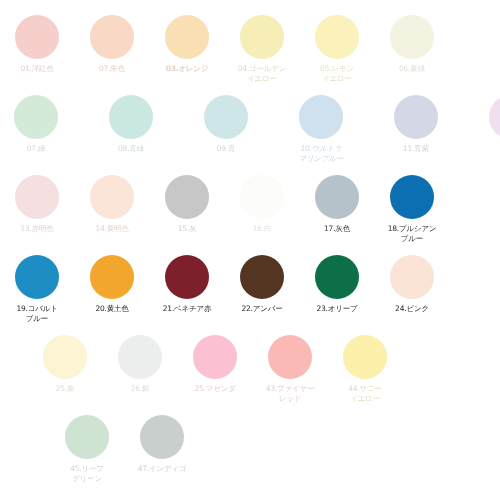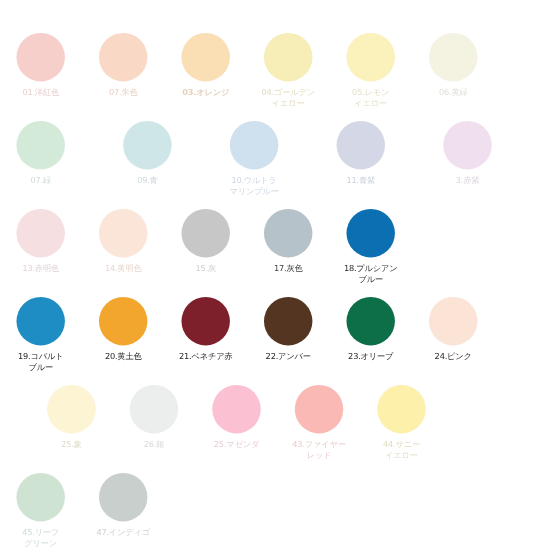--- a/index.html
+++ b/index.html
@@ -16,21 +16,21 @@
   #sheet {
     position: relative;
     width: 500px;
     height: 500px;
     background: #ffffff;
     box-sizing: border-box;
   }
   .grid {
     position: absolute;
     left: 0;
-    top: 22px;
+    top: 7px;
     width: 500px;
   }
   .row {
     display: flex;
     width: 500px;
     justify-content: flex-start;
     align-items: flex-start;
   }
   .cell {
     width: 74px;
@@ -59,21 +59,21 @@
     letter-spacing: -0.2px;
     width: 72px;
     word-break: break-all;
     font-family: "DejaVu Sans", "Liberation Sans", sans-serif;
   }
   .r0 { margin-top: 8px;  }
   .r1 { margin-top: 12px; gap: 22px; }
   .r2 { margin-top: 12px; }
   .r3 { margin-top: 12px; }
   .r4 { margin-top: 12px; margin-left: 28px; }
-  .r5 { margin-top: 12px; }
+  .r5 { margin-top: 12px; justify-content: flex-end; }
 </style>
 </head>
 <body>
 
 <div id="sheet">
   <div class="grid">
       <div class="row r0">
         <div class="cell">
           <span class="swatch" style="background: rgb(246, 207, 203);"></span>
           <div class="label" style="color: rgb(231, 207, 205);">01.洋紅色</div>
@@ -98,26 +98,30 @@
           <span class="swatch" style="background: rgb(244, 243, 226);"></span>
           <div class="label" style="color: rgb(222, 223, 213);">06.黄緑</div>
         </div>
       </div>
       <div class="row r1">
         <div class="cell">
           <span class="swatch" style="background: rgb(211, 234, 216);"></span>
           <div class="label" style="color: rgb(207, 220, 211);">07.緑</div>
         </div>
         <div class="cell">
+          <span class="swatch" style="background: rgb(203, 231, 226);"></span>
+          <div class="label" style="color: rgb(205, 219, 216);">08.青緑</div>
+        </div>
+        <div class="cell">
           <span class="swatch" style="background: rgb(207, 230, 232);"></span>
           <div class="label" style="color: rgb(204, 217, 220);">09.青</div>
         </div>
         <div class="cell">
           <span class="swatch" style="background: rgb(207, 224, 238);"></span>
-          <div class="label" style="color: rgb(204, 214, 225);">10.ウルトラ<br>マリンブルー</div>
+          <div class="label" style="color: rgb(204, 214, 225); font-style: italic;">10.ウルトラ<br>マリンブルー</div>
         </div>
         <div class="cell">
           <span class="swatch" style="background: rgb(212, 216, 230);"></span>
           <div class="label" style="color: rgb(204, 208, 220);">11.青紫</div>
         </div>
         <div class="cell">
           <span class="swatch" style="background: rgb(240, 223, 238);"></span>
           <div class="label" style="color: rgb(221, 210, 220);">3.赤紫</div>
         </div>
       </div>
@@ -126,20 +130,24 @@
           <span class="swatch" style="background: rgb(245, 223, 224);"></span>
           <div class="label" style="color: rgb(226, 211, 213);">13.赤明色</div>
         </div>
         <div class="cell">
           <span class="swatch" style="background: rgb(251, 228, 216);"></span>
           <div class="label" style="color: rgb(230, 214, 207);">14.黄明色</div>
         </div>
         <div class="cell">
           <span class="swatch" style="background: rgb(198, 199, 198);"></span>
           <div class="label" style="color: rgb(206, 207, 206);">15.灰</div>
+        </div>
+        <div class="cell">
+          <span class="swatch" style="background: rgb(252, 252, 248);"></span>
+          <div class="label" style="color: rgb(222, 223, 219);">16.白</div>
         </div>
         <div class="cell">
           <span class="swatch" style="background: rgb(181, 194, 201);"></span>
           <div class="label" style="color: rgb(60, 60, 60);">17.灰色</div>
         </div>
         <div class="cell">
           <span class="swatch" style="background: rgb(11, 111, 178);"></span>
           <div class="label" style="color: rgb(44, 44, 44);">18.プルシアン<br>ブルー</div>
         </div>
       </div>

